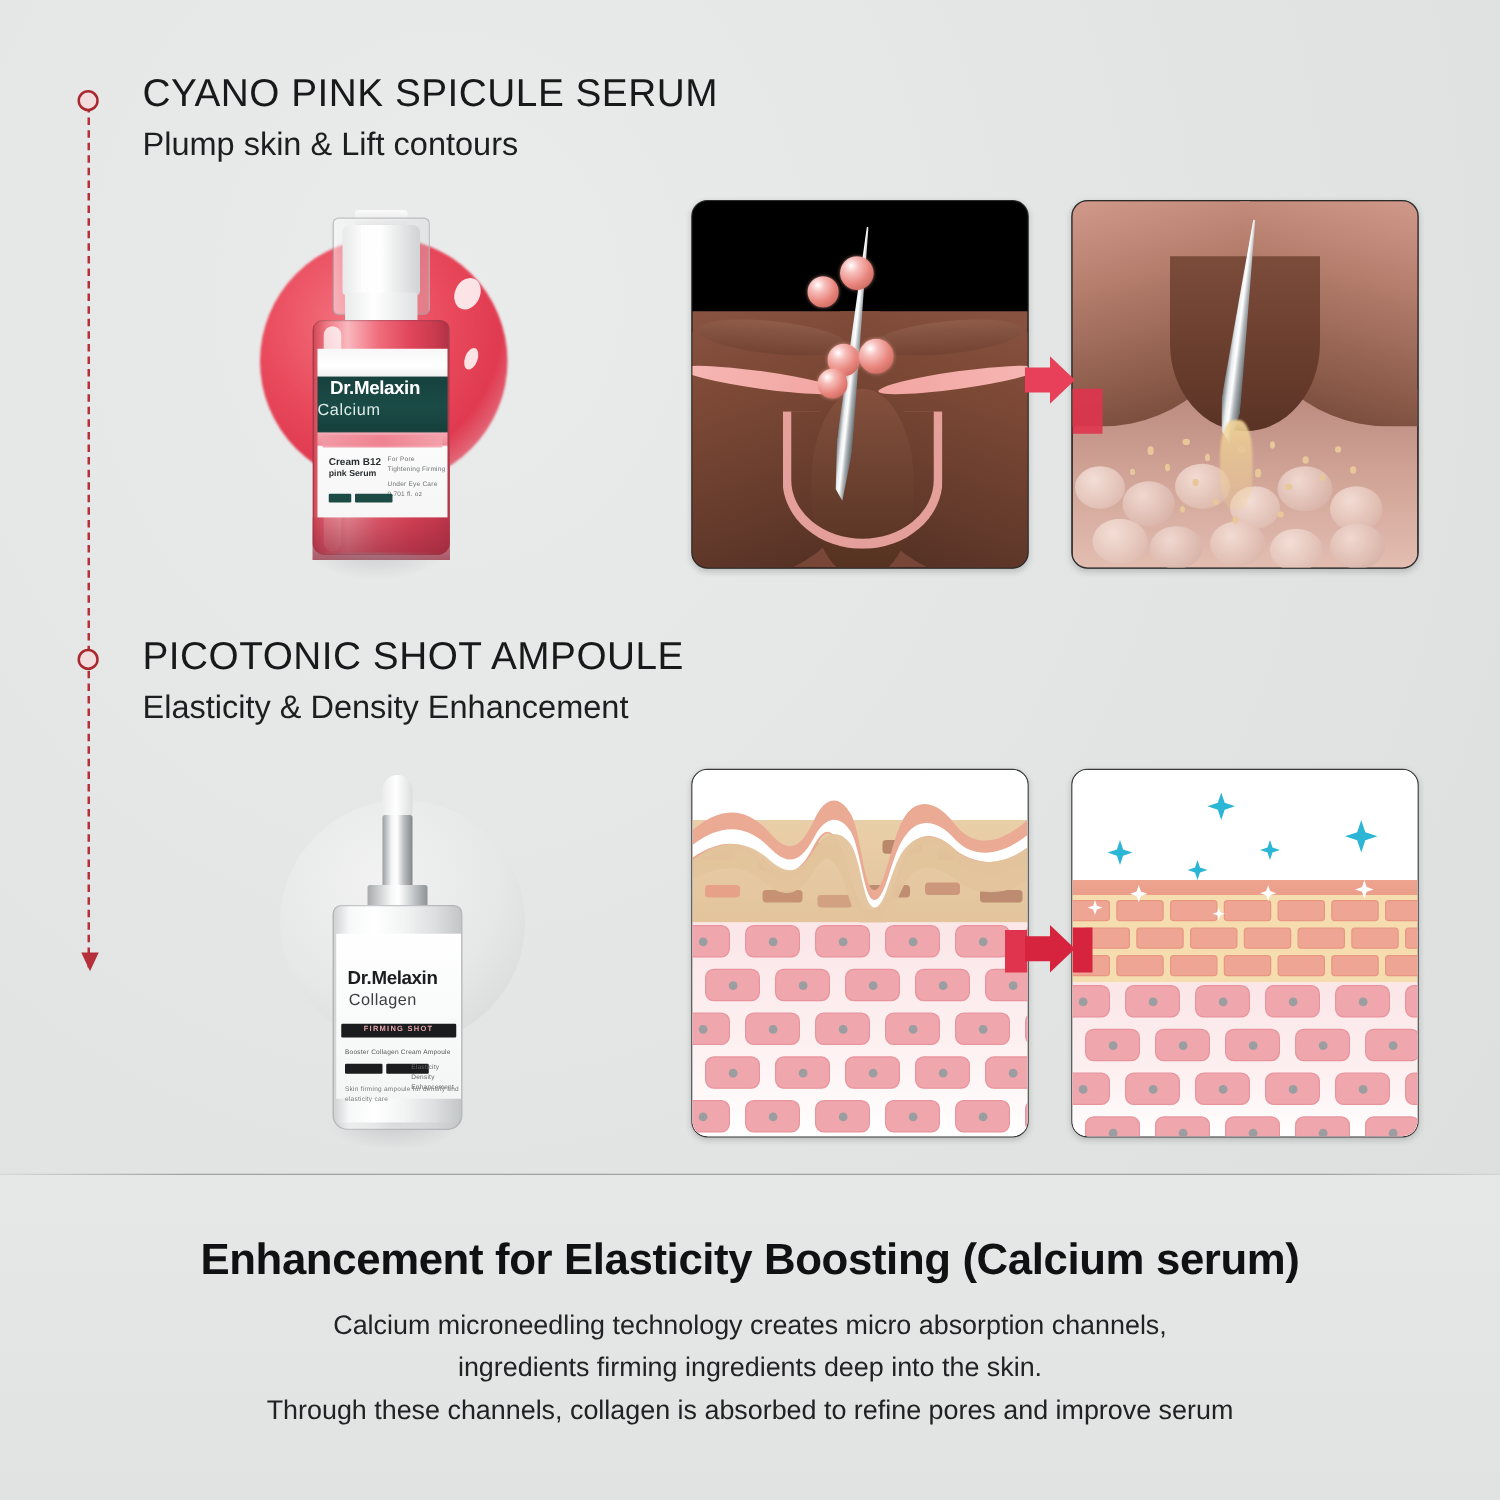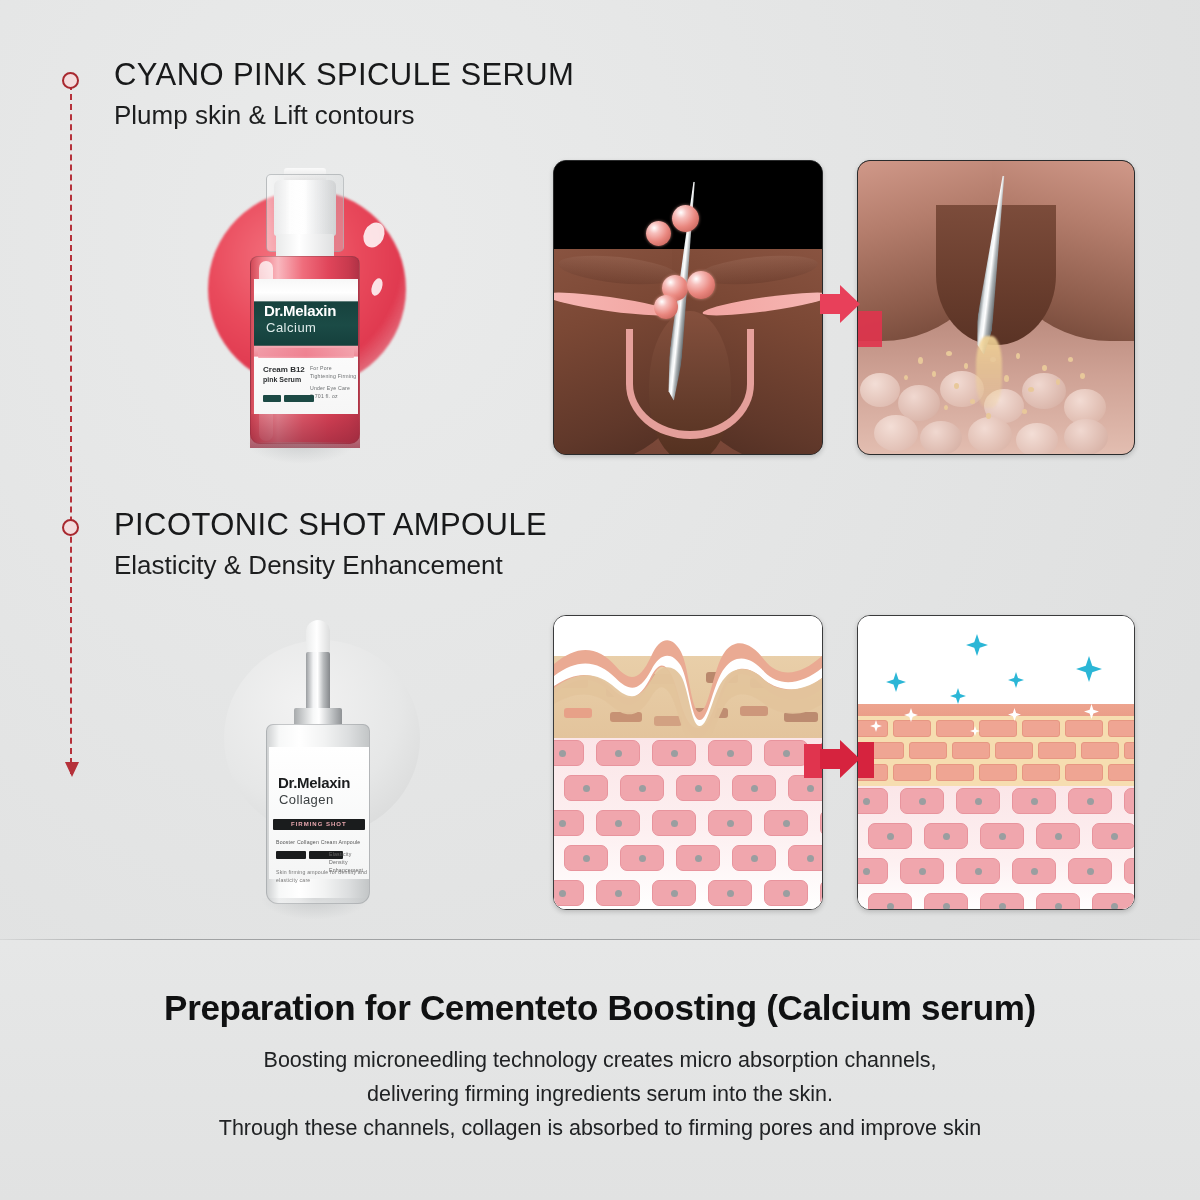--- a/index.html
+++ b/index.html
@@ -88,21 +88,21 @@
   }
   .b1-shine { position:absolute; left:8px; top:4px; width:14px; height:180px;
     background:linear-gradient(180deg, rgba(255,255,255,.75), rgba(255,255,255,.25)); border-radius:8px; }
   .b1-label { position:absolute; left:3px; top:22px; width:104px; height:135px;
     background:linear-gradient(180deg,#f7f7f7 0%,#ffffff 10%,#f2f2f2 16%,
       #17423e 17%, #1b4b46 34%, #15403c 49%,
       #f3a8b2 50%, #ef8b98 57%,
       #fbfbfb 58%, #f6f6f6 100%); }
   .lab-brand { position:absolute; left:10px; top:24px; font-size:15px; font-weight:700;
     color:#fff; letter-spacing:-.3px; line-height:1; }
-  .lab-sub { position:absolute; left:12px; top:42px; font-size:13px; color:#dfeceb;
+  .lab-sub { position:absolute; left:0; top:42px; font-size:13px; color:#dfeceb;
     letter-spacing:.5px; line-height:1; font-weight:300; }
   .lab-band { position:absolute; left:4px; top:69px; width:96px; height:10px;
     background:linear-gradient(90deg,#f19aa6,#ef7f8f,#f3a3ad); opacity:.85; border-radius:1px; }
   .lab-txt { position:absolute; font-size:5.2px; color:#6c6f71; line-height:1.5;
     letter-spacing:.2px; }
   .lab-bold { position:absolute; font-size:8px; color:#2b2e30; font-weight:700; line-height:1.25; }
   .lab-chip { position:absolute; height:7px; border-radius:1px;
     background:#1c4a45; }
   .b1-bottom { position:absolute; left:6px; bottom:0; width:110px; height:34px;
     background:linear-gradient(180deg, rgba(190,55,75,.45), rgba(150,40,60,.75)); }
@@ -644,21 +644,21 @@
     <div class="shaft"></div>
       <div class="head"></div>
   </div>
   <div class="arrow" id="arrow2">
     <div class="shaft"></div>
       <div class="head"></div>
   </div>
 
   <div class="divider"></div>
   <div class="bottom">
-    <h2>Preparation for Cementeto Boosting (Calcium serum)</h2>
+    <h2>Enhancement for Elasticity Boosting (Calcium serum)</h2>
     <p>
-      <span class="ln">Boosting microneedling technology creates micro absorption channels,</span>
-      <span class="ln">delivering firming ingredients serum into the skin.</span>
-      <span class="ln">Through these channels, collagen is absorbed to firming pores and improve skin</span>
+      <span class="ln">Calcium microneedling technology creates micro absorption channels,</span>
+      <span class="ln">ingredients firming ingredients deep into the skin.</span>
+      <span class="ln">Through these channels, collagen is absorbed to refine pores and improve serum</span>
     </p>
   </div>
 
 </div>
 
 </body></html>

